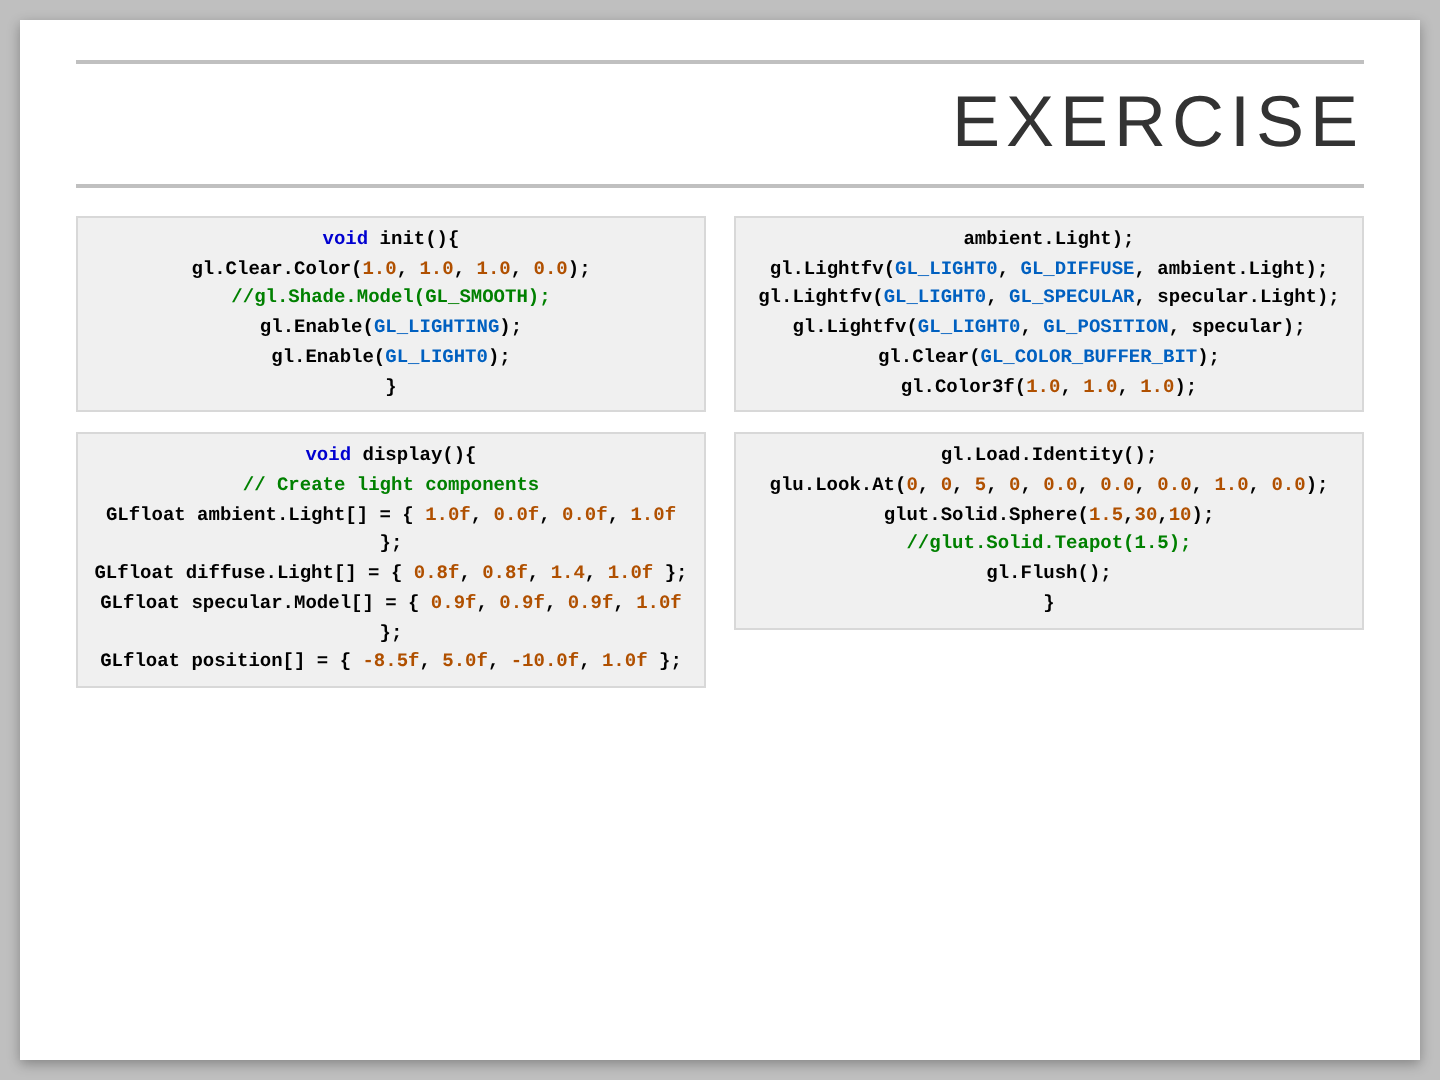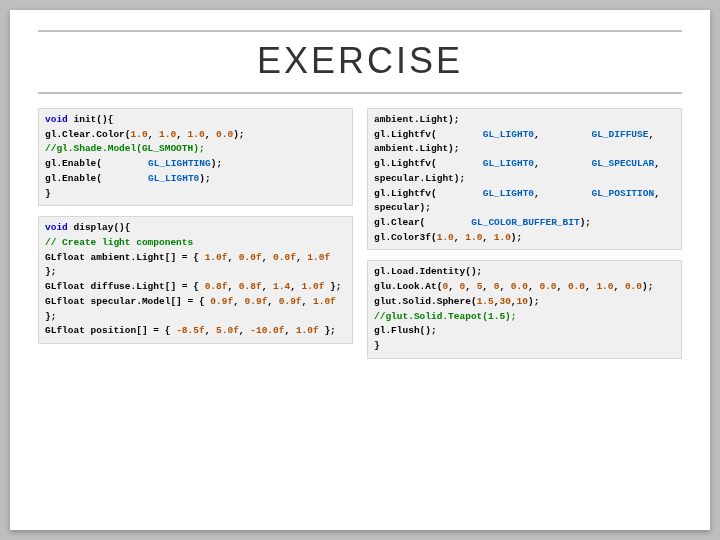--- a/index.html
+++ b/index.html
@@ -20,50 +20,51 @@
     position: relative;
     padding: 20px 28px 12px 28px;
   }
   .title-wrap {
     border-top: 2px solid #c0c0c0;
     border-bottom: 2px solid #c0c0c0;
     padding: 8px 0 10px 0;
     margin-bottom: 14px;
   }
   .title {
-    text-align: center;
+    text-align: right;
     font-size: 36px;
     letter-spacing: 3px;
     color: #333333;
     font-weight: 400;
   }
   .columns {
     display: flex;
     gap: 14px;
   }
   .col {
     flex: 1;
+    text-align: center;
   }
   .code-block {
     background: #f0f0f0;
     border: 1px solid #d8d8d8;
     padding: 4px 6px;
     font-family: "Courier New", monospace;
     font-size: 9.5px;
     line-height: 1.55;
     white-space: pre-wrap;
     word-break: break-word;
     margin-bottom: 10px;
     color: #000;
   }
   .kw   { color: #0000d0; font-weight: bold; }
   .id   { color: #000000; font-weight: bold; }
   .num  { color: #b05000; font-weight: bold; }
   .com  { color: #008000; font-weight: bold; }
-  .const{ color: #0060c0; font-weight: bold; margin-left: 46px; }
+  .const{ color: #0060c0; font-weight: bold; }
   .pun  { color: #000; font-weight: bold; }
 </style>
 </head>
 <body>
 
 <div class="slide">
   <div class="title-wrap">
     <h1 class="title">EXERCISE</h1>
   </div>
 

